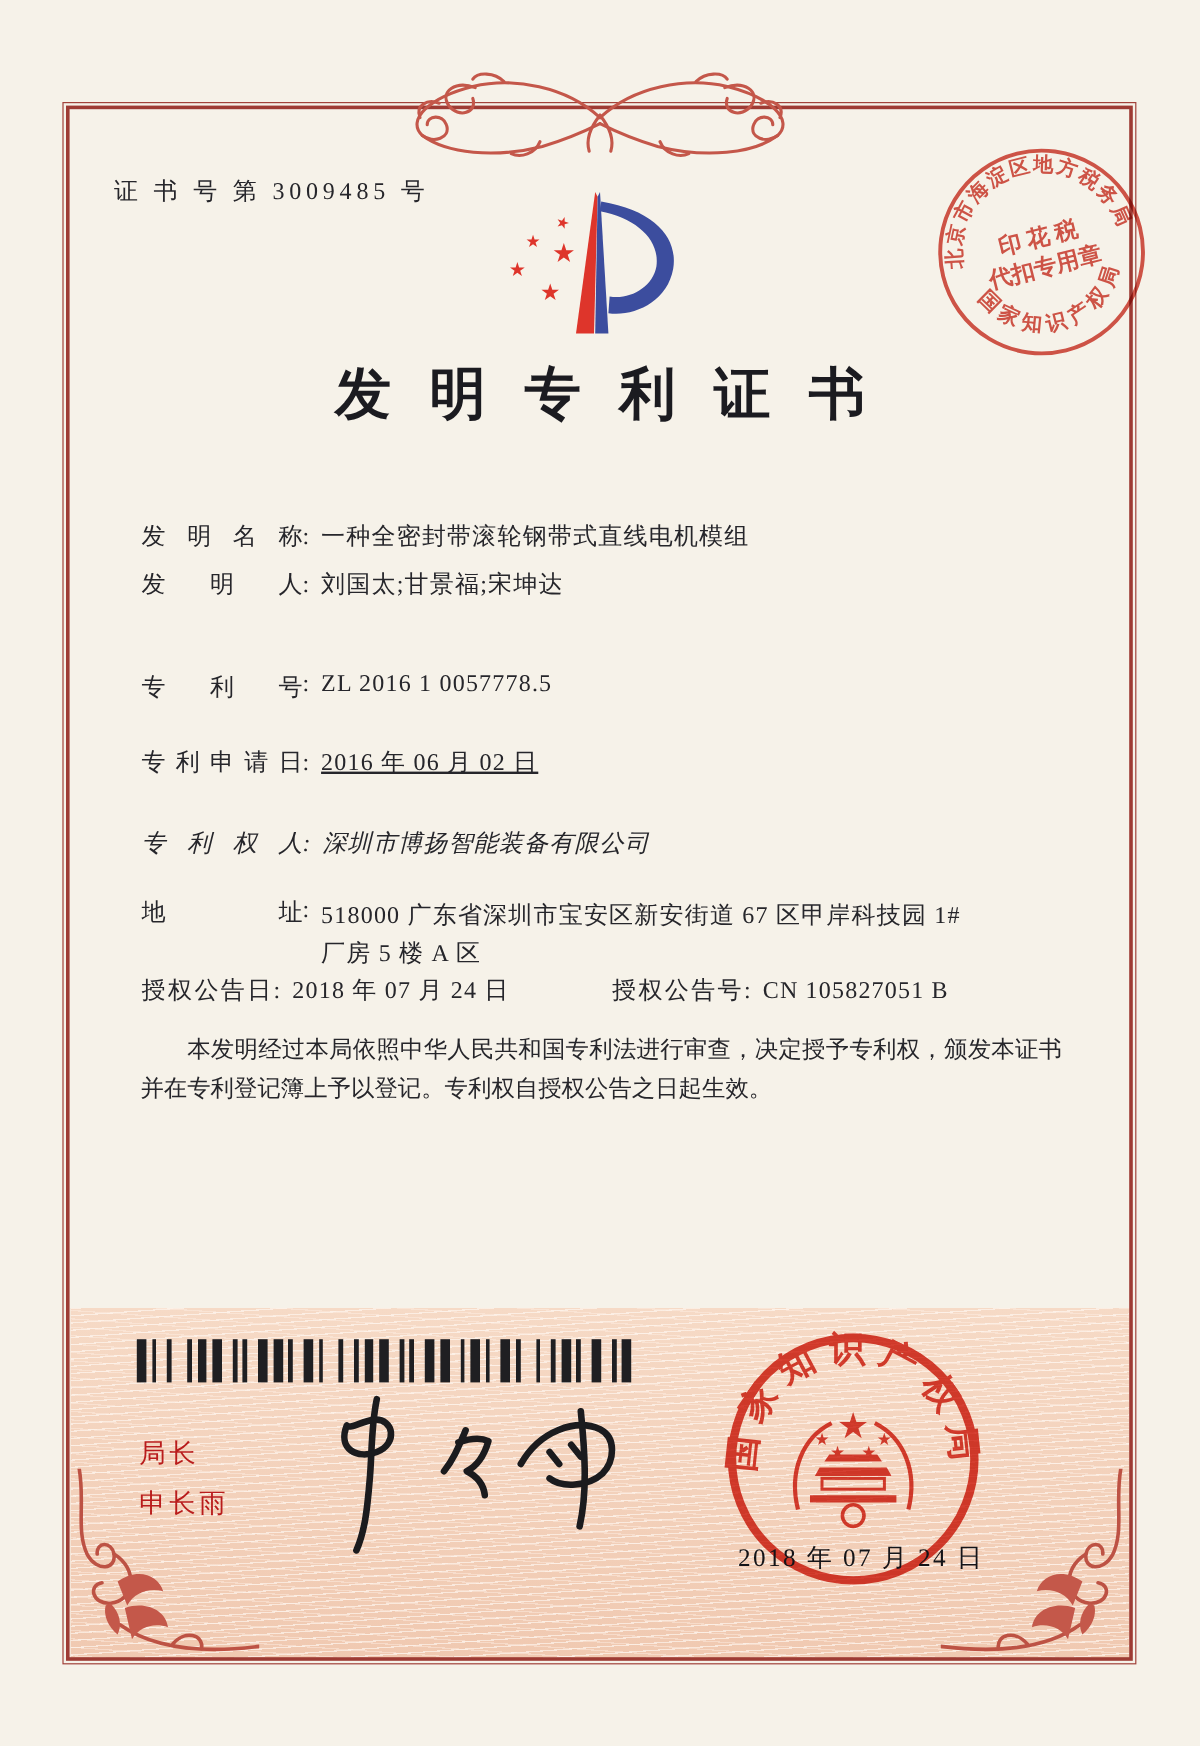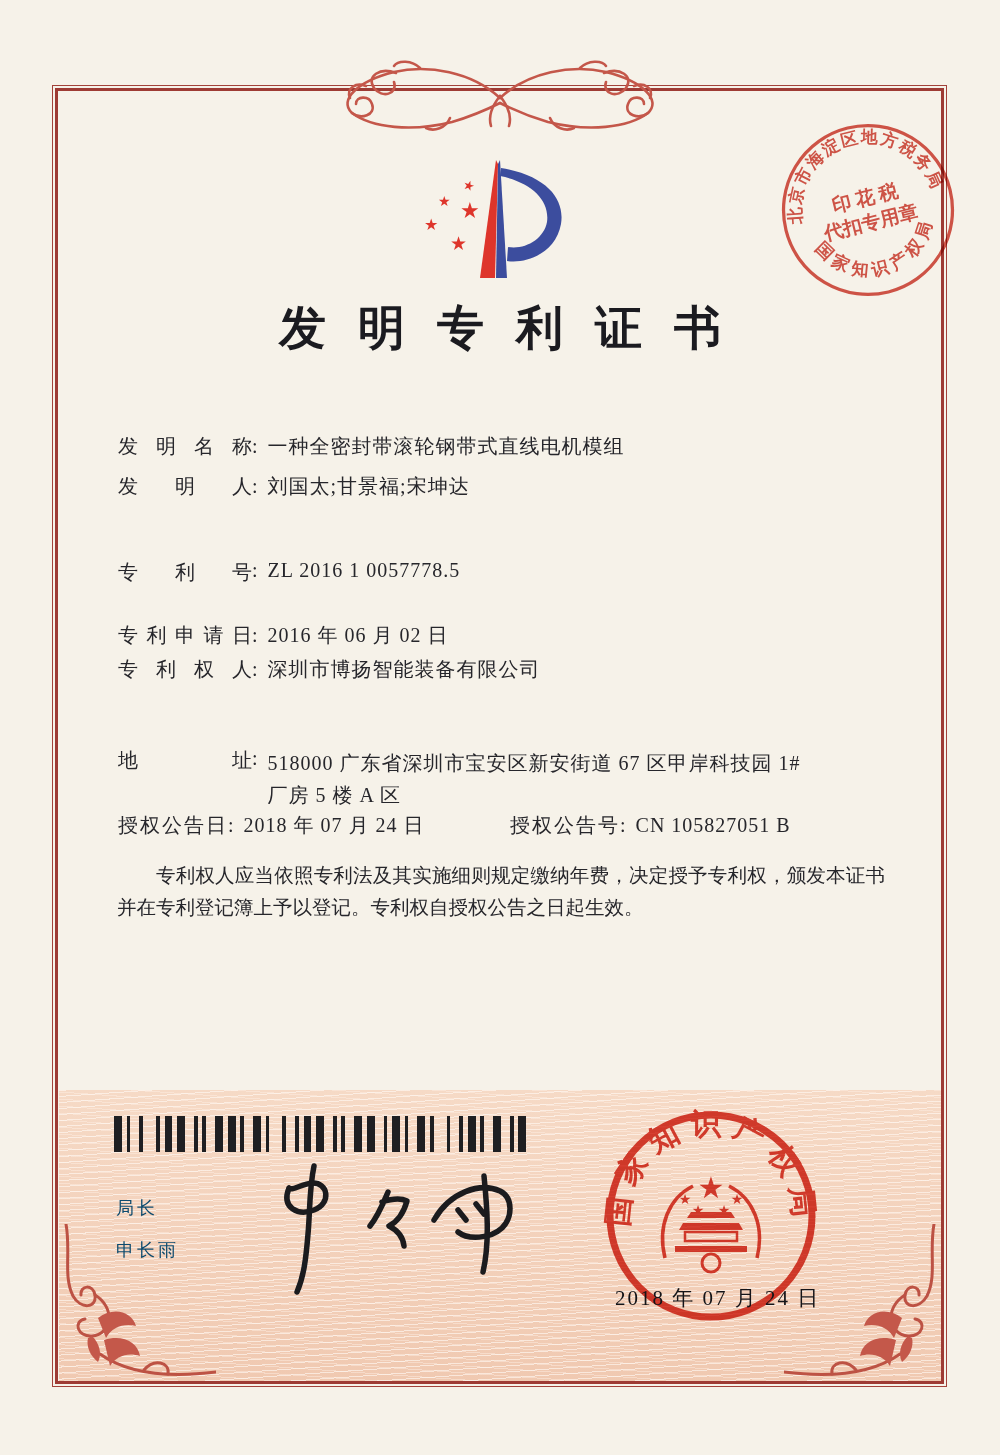--- a/index.html
+++ b/index.html
@@ -41,21 +41,21 @@
   }
   .title{
     position:absolute; left:0; top:297px; width:1000px; text-align:center;
     font-size:47px; font-weight:700; letter-spacing:32px; text-indent:32px;
     color:#1b1b20; z-index:3;
   }
   
   .fields{position:absolute; left:118px; top:0; width:780px; z-index:3; font-size:20px;}
   .frow{position:absolute; left:0; white-space:nowrap;}
   .frow.r1{top:433px;} .frow.r2{top:473px;} .frow.r3{top:559px;}
-  .frow.r4{top:622px;} .frow.r5{top:656px;} .frow.r6{top:747px;}
+  .frow.r4{top:622px;text-decoration:underline;} .frow.r5{top:689px;font-style:italic;} .frow.r6{top:747px;}
   .frow.r7{top:812px; width:780px;}
   .flabel{
     display:inline-block; width:134px; text-align:justify; text-align-last:justify;
     vertical-align:top;
   }
   .fcolon{display:inline-block; margin-right:10px;}
   .fvalue{letter-spacing:1px;}
   .fvalue.multiline{display:inline-block; white-space:pre-line; vertical-align:top; line-height:32px;}
   .grant-a{display:inline-block; width:387px;}
   .flabel2{letter-spacing:2px;}
@@ -63,21 +63,21 @@
   .bodytext{
     position:absolute; left:117px; top:860px; width:768px; z-index:3;
     font-size:19.5px; line-height:32px; text-align:justify;
   }
   .bodytext p{margin:0; text-indent:2em;}
   
   .barcode{position:absolute; left:114px; top:1116px; width:417px; height:36px; z-index:3;}
   .barcode span{position:absolute; top:0; height:36px; background:#1f1f22;}
   .director-title,.director-name{
     position:absolute; left:116px; z-index:3; font-family:Liberation Serif, serif;
-    font-size:18px; font-weight:500; letter-spacing:3px; color:#0c4a6e;
+    font-size:22px; font-weight:500; letter-spacing:3px; color:#b91c1c;
   }
   .director-title{top:1196px;} .director-name{top:1238px;}
   .signature{position:absolute; left:262px; top:1158px; width:260px; height:142px; z-index:3;}
   .authority-seal{
     position:absolute; left:601px; top:1106px; width:220px; height:220px; z-index:4;
     mix-blend-mode:multiply; opacity:.95;
   }
   .seal-date{position:absolute; left:615px; top:1284px; font-size:21px; letter-spacing:2px; color:#141418; z-index:5;}
   .page-footer{position:absolute; left:0; top:1348px; width:1000px; text-align:center; font-size:18px; letter-spacing:2px; z-index:3;}
   svg text{font-family:"Liberation Serif","DejaVu Serif",serif;}
@@ -129,20 +129,21 @@
       <path d="M44,130 C72,150 112,154 160,148"></path>
       <path d="M88,146 C98,134 114,138 112,150"></path>
     </g>
     <g fill="#c4584a">
       <path d="M42,94 C58,82 76,88 80,102 C68,99 56,103 50,114 Z"></path>
       <path d="M48,116 C66,110 82,118 84,132 C72,128 60,132 54,142 Z"></path>
       <path d="M36,112 C44,120 46,130 42,138 C34,132 30,122 32,114 Z"></path>
     </g>
   </svg>
 
+  <div class="cert-no">证 书 号 第 3009485 号</div>
 
   <svg class="logo" viewBox="0 0 180 140">
     <g fill="#de352b">
       <text x="52" y="40" font-size="13" transform="rotate(18 52 40)">★</text>
       <text x="28" y="58" font-size="14">★</text>
       <text x="50" y="70" font-size="22">★</text>
       <text x="14" y="82" font-size="16">★</text>
       <text x="40" y="102" font-size="19">★</text>
       <path d="M86,12 L88,16 L85,130 L70,130 Z"></path>
     </g>
@@ -194,21 +195,21 @@
       <span class="grant-a">
         <span class="flabel2">授权公告日</span><span class="fcolon">:</span><span class="fvalue">2018 年 07 月 24 日</span>
       </span>
       <span>
         <span class="flabel2">授权公告号</span><span class="fcolon">:</span><span class="fvalue">CN 105827051 B</span>
       </span>
     </div>
   </div>
 
   <div class="bodytext">
-    <p>专利权人应当依照专利法及其实施细则规定缴纳年费，决定授予专利权，颁发本证书并在专利登记簿上予以登记。专利权自授权公告之日起生效。</p>
+    <p>本发明经过本局依照中华人民共和国专利法进行审查，决定授予专利权，颁发本证书并在专利登记簿上予以登记。专利权自授权公告之日起生效。</p>
   </div>
 
   <div class="barcode" id="barcode">
       <span style="left: 0px; width: 7.82424px;"></span>
       <span style="left: 12.6364px; width: 3.61212px;"></span>
       <span style="left: 25.2727px; width: 3.61212px;"></span>
       <span style="left: 42.1212px; width: 3.61212px;"></span>
       <span style="left: 50.5455px; width: 7.82424px;"></span>
       <span style="left: 63.1818px; width: 7.82424px;"></span>
       <span style="left: 80.0303px; width: 3.61212px;"></span>

